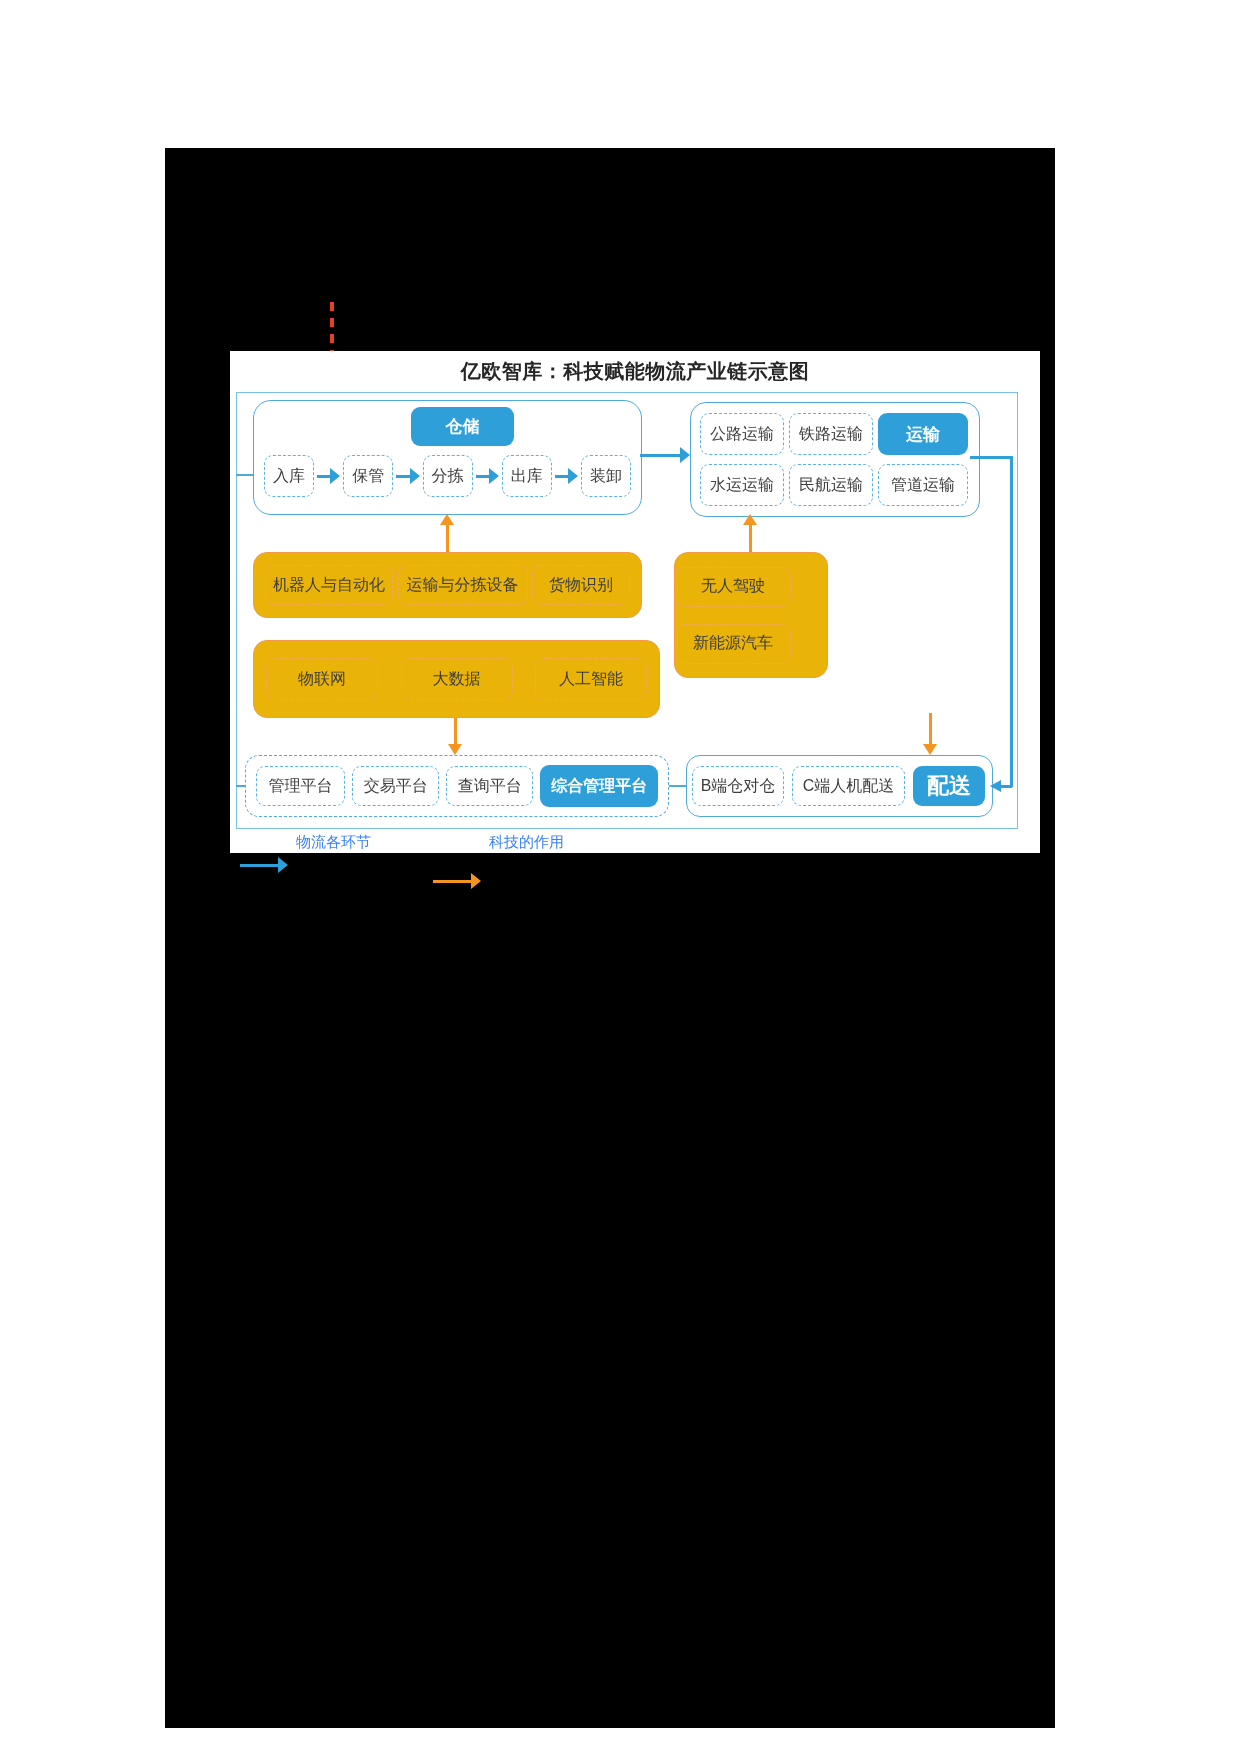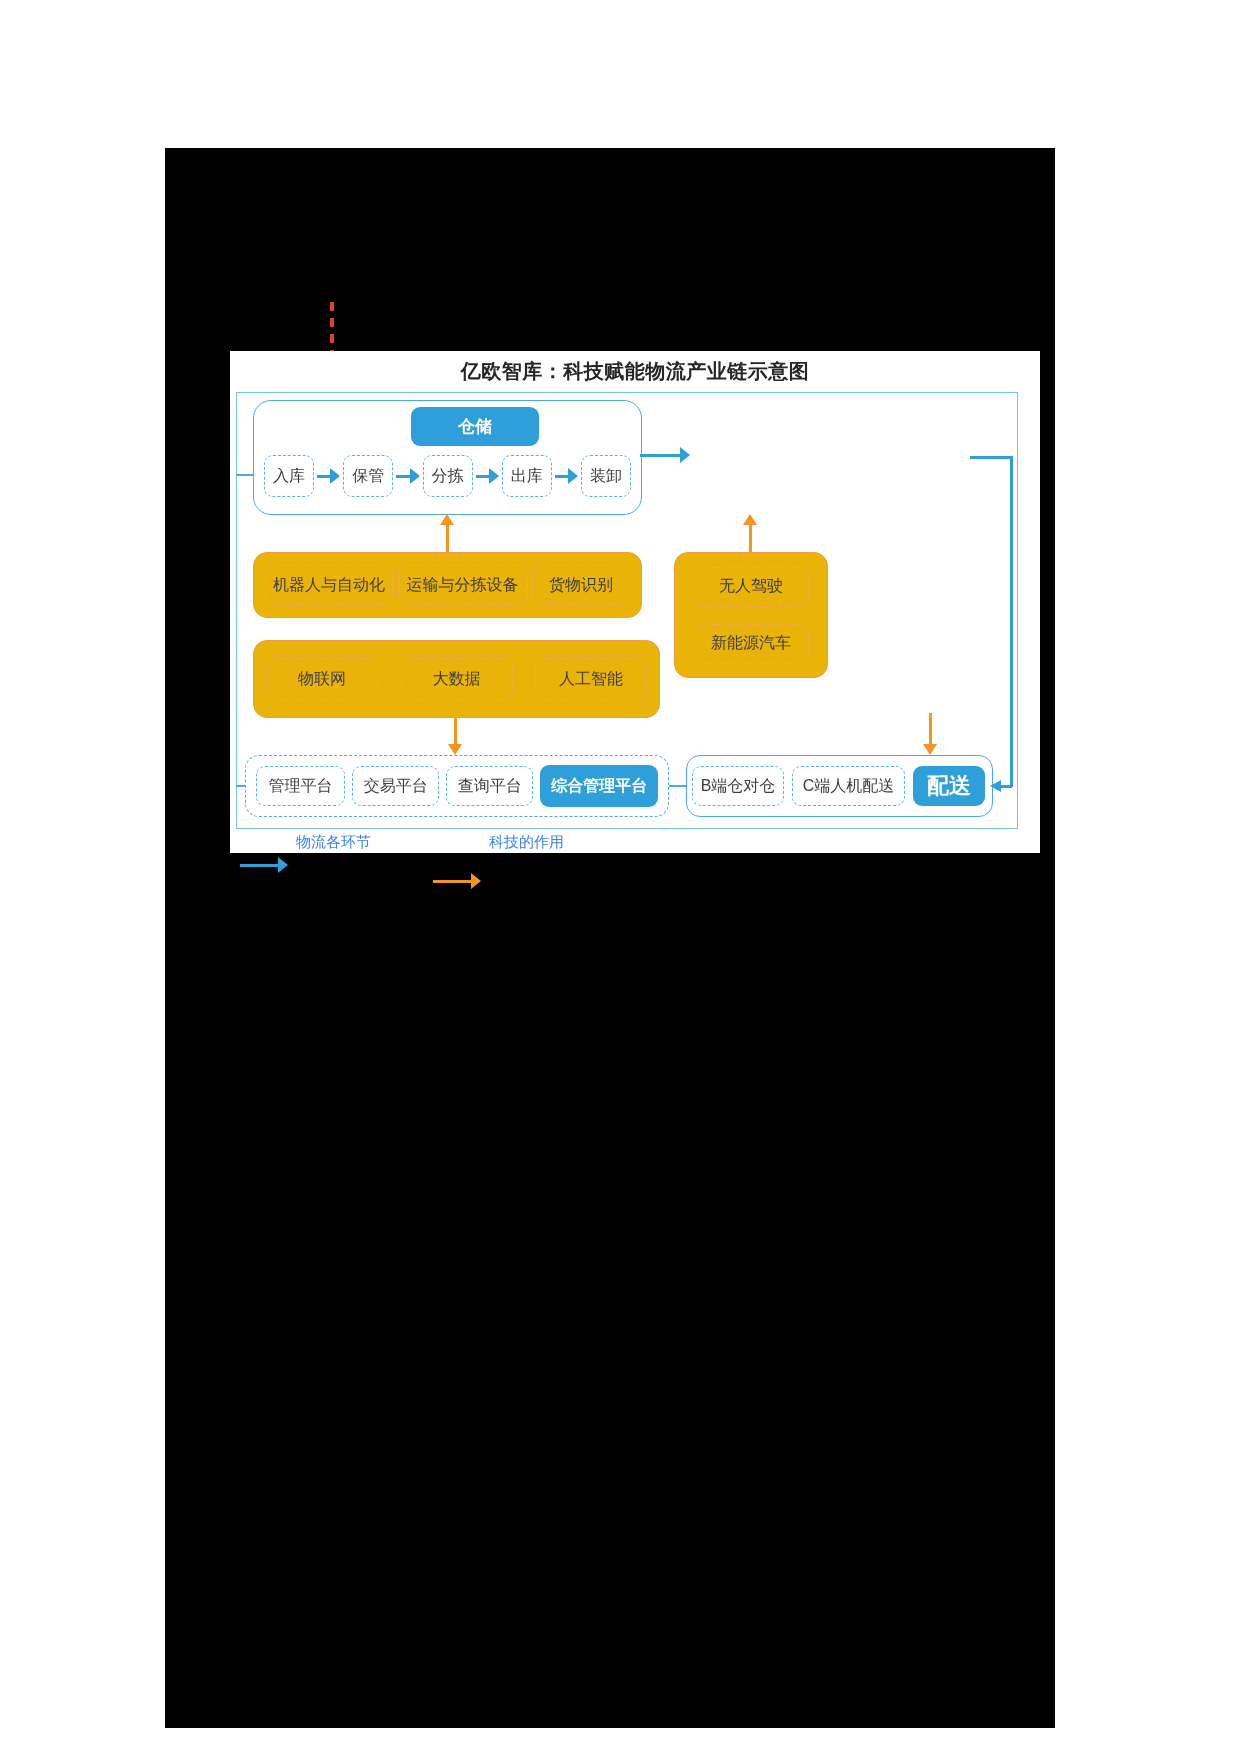--- a/index.html
+++ b/index.html
@@ -70,21 +70,21 @@
     </div>
 </div>
 
 <div class="canvas">
 
   <div class="dg-title">亿欧智库：科技赋能物流产业链示意图</div>
 
   <div class="outer-rect"></div>
 
   <div class="cont-blue" style="left:23px;top:49px;width:387px;height:113px;">
-    <div class="btn-blue" style="position:absolute;left:157px;top:6px;width:128px;height:39px;font-size:17px;">仓储</div>
+    <div class="btn-blue" style="position:absolute;left:157px;top:6px;width:103px;height:39px;font-size:17px;">仓储</div>
     <div class="steps-row">
       <div class="bx bx-db step">入库</div>
       <div class="step-arrow arrow-h">
           <span class="ln"></span>
           <span class="hd"></span>
         </div>
       <div class="bx bx-db step">保管</div>
       <div class="step-arrow arrow-h">
           <span class="ln"></span>
           <span class="hd"></span>
@@ -97,37 +97,51 @@
       <div class="bx bx-db step">出库</div>
       <div class="step-arrow arrow-h">
           <span class="ln"></span>
           <span class="hd"></span>
         </div>
       <div class="bx bx-db step">装卸</div>
     </div>
   </div>
   <div class="blue-line" style="left:6px;top:123px;width:17px;height:2px;"></div>
 
+  <div class="cont-blue" style="left:460px;top:51px;width:288px;height:113px;border-radius:16px;">
+    <div class="trans-grid">
+      <div class="trans-row">
+        <div class="bx bx-db" style="width:84px;height:42px;">公路运输</div>
+        <div class="bx bx-db" style="width:84px;height:42px;">铁路运输</div>
+        <div class="btn-blue" style="width:90px;height:42px;font-size:17px;">运输</div>
+      </div>
+      <div class="trans-row">
+        <div class="bx bx-db" style="width:84px;height:42px;">水运运输</div>
+        <div class="bx bx-db" style="width:84px;height:42px;">民航运输</div>
+        <div class="bx bx-db" style="width:90px;height:42px;">管道运输</div>
+      </div>
+    </div>
+  </div>
 
   <div class="arrow-h abs" style="left:410px;top:96px;width:50px;">
     <span class="ln"></span>
       <span class="hd"></span>
   </div>
 
   <div class="cont-orange" style="left:23px;top:201px;width:389px;height:66px;display:flex;align-items:center;justify-content:space-between;padding:0 11px;box-sizing:border-box;">
     <div class="bx bx-do" style="width:128px;height:40px;">机器人与自动化</div>
     <div class="bx bx-do" style="width:130px;height:40px;">运输与分拣设备</div>
     <div class="bx bx-do" style="width:98px;height:40px;">货物识别</div>
   </div>
   <div class="arrow-v up" style="left:210px;top:163px;height:38px;">
     <span class="vhd"></span>
       <span class="vln"></span>
   </div>
 
-  <div class="cont-orange" style="left:444px;top:201px;width:154px;height:126px;display:flex;flex-direction:column;align-items:center;justify-content:center;gap:17px;box-sizing:border-box;">
+  <div class="cont-orange" style="left:444px;top:201px;width:154px;height:126px;display:flex;flex-direction:column;justify-content:center;gap:17px;box-sizing:border-box;">
     <div class="bx bx-do" style="width:116px;height:40px;">无人驾驶</div>
     <div class="bx bx-do" style="width:116px;height:40px;">新能源汽车</div>
   </div>
   <div class="arrow-v up" style="left:513px;top:163px;height:38px;">
     <span class="vhd"></span>
       <span class="vln"></span>
   </div>
 
   <div class="arrow-v down" style="left:693px;top:362px;height:42px;">
     <span class="vln"></span>

